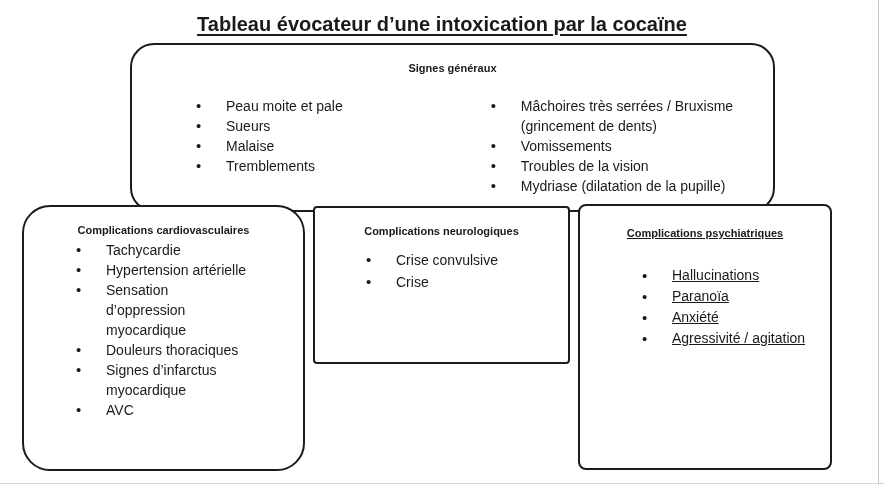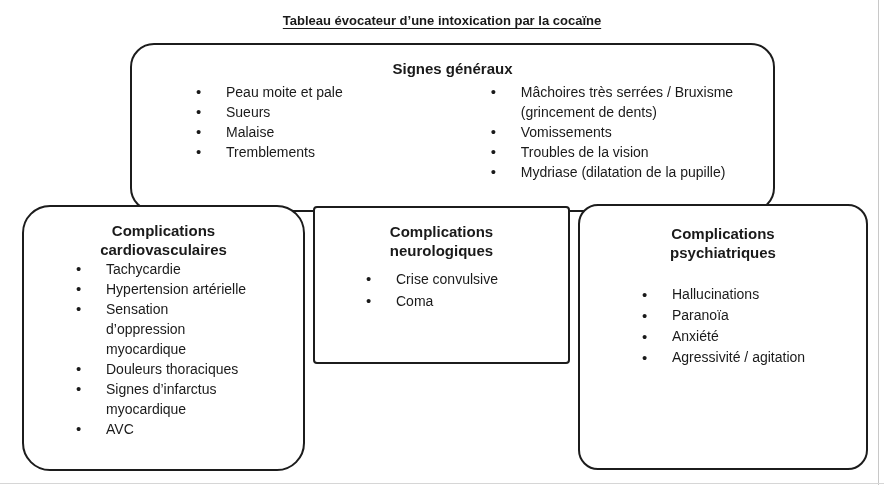--- a/index.html
+++ b/index.html
@@ -18,37 +18,37 @@
     position:absolute; left:878px; top:0; width:1px; height:485px;
     background:#c8c8c8;
   }
   .edge-line-bottom {
     position:absolute; left:0; top:483px; width:884px; height:1px;
     background:#d6d6d6;
   }
   .doc-title {
     position:absolute; left:0; top:13px; width:884px;
     text-align:center;
-    font-size:13px; font-weight:700;
+    font-size:20px; font-weight:700;
     text-decoration:underline;
     text-underline-offset:3px;
   }
   .box {
     position:absolute;
     background:#ffffff;
     border:2px solid #1c1c1c;
   }
   .box-general  { left:130px; top:43px;  width:645px; height:169px; border-radius:24px; }
   .box-cardio   { left:22px;  top:205px; width:283px; height:266px; border-radius:28px; }
   .box-neuro    { left:313px; top:206px; width:257px; height:158px; border-radius:4px; }
-  .box-psych    { left:578px; top:204px; width:290px; height:266px; border-radius:20px; }
+  .box-psych    { left:578px; top:204px; width:254px; height:266px; border-radius:8px;text-decoration:underline; }
 
   .box-title {
     text-align:center;
-    font-size:15px; font-weight:700;
+    font-size:11px; font-weight:700;
     line-height:19px;
     white-space:pre-line;
   }
   .box-general .box-title { margin-top:14px; }
   .box-cardio  .box-title, .box-neuro .box-title { margin-top:14px; max-width:180px; margin-left:auto; margin-right:auto; }
   .box-psych   .box-title { margin-top:18px; max-width:180px; margin-left:auto; margin-right:auto; }
 
   ul.blist { list-style:none; }
   ul.blist li {
     position:relative;
@@ -57,21 +57,21 @@
     white-space:pre-line;
     padding-left:30px;
   }
   ul.blist li::before {
     content:"\2022";
     position:absolute; left:0; top:0;
     font-size:15px;
   }
   .general-cols {
     display:flex;
-    margin-top:4px;
+    margin-top:18px;
     gap:44px;
   }
   .general-col-left  { margin-left:64px; width:262px; }
   .general-col-right { width:295px; }
   .box-cardio ul.blist { margin-top:0; margin-left:52px; width:215px; }
   .box-neuro  ul.blist { margin-top:9px;  margin-left:51px; width:190px; }
   .box-neuro  ul.blist li { margin-bottom:2px; }
   .box-psych  ul.blist { margin-top:22px; margin-left:62px; width:215px; }
   .box-psych  ul.blist li { line-height:21px; }
 </style>
@@ -113,21 +113,21 @@
         <li>Signes d’infarctus
 myocardique</li>
         <li>AVC</li>
       </ul>
   </div>
 
   <div class="box box-neuro">
     <div class="box-title">Complications neurologiques</div>
     <ul class="blist">
         <li>Crise convulsive</li>
-        <li>Coma</li>
+        <li>Crise</li>
       </ul>
   </div>
 
   <div class="box box-psych">
     <div class="box-title">Complications psychiatriques</div>
     <ul class="blist">
         <li>Hallucinations</li>
         <li>Paranoïa</li>
         <li>Anxiété</li>
         <li>Agressivité / agitation</li>

